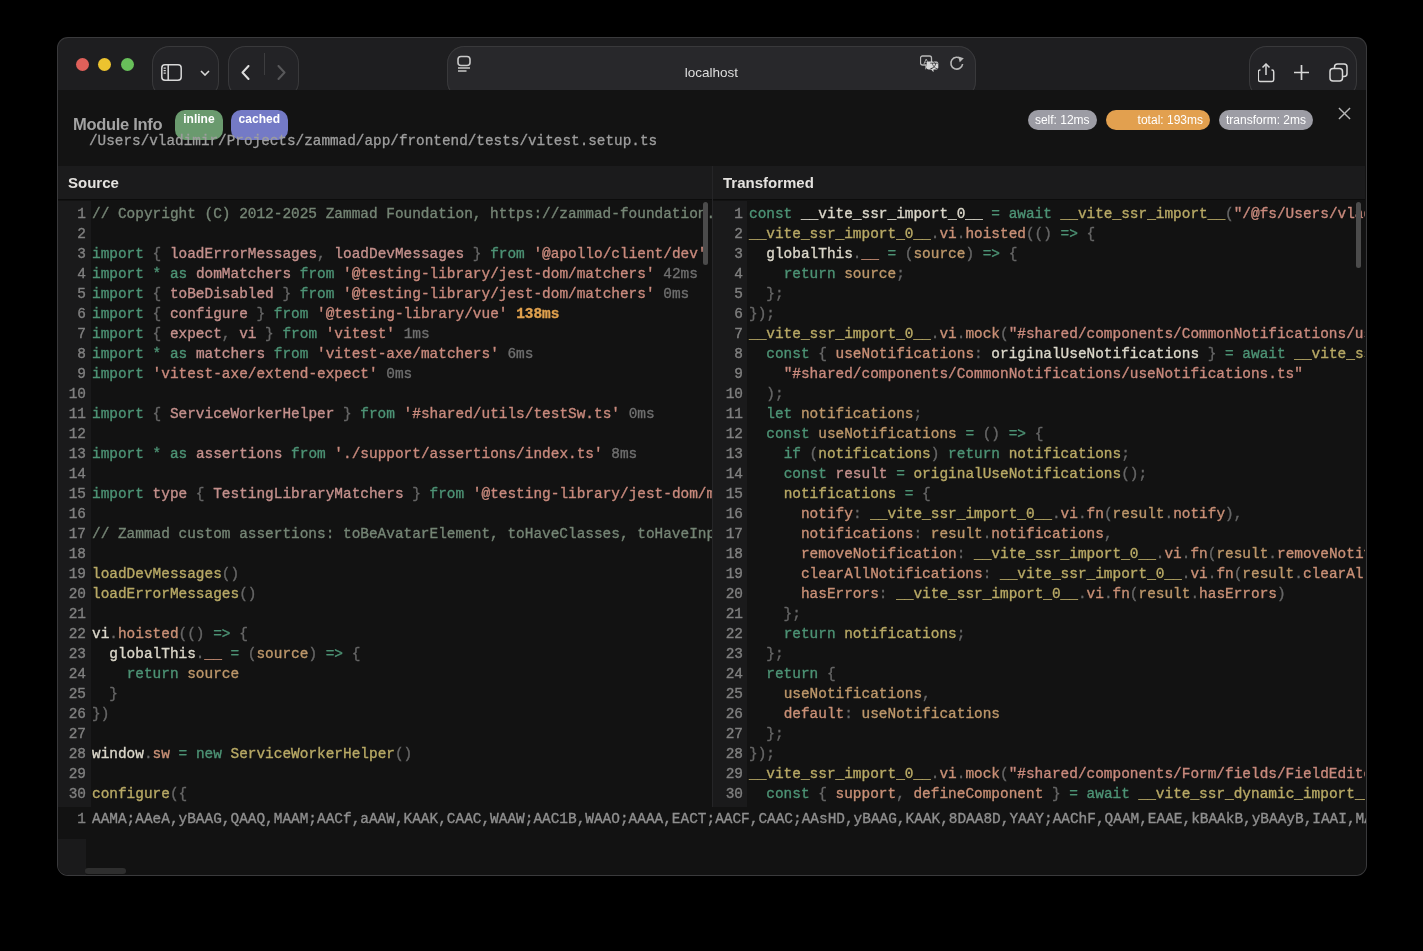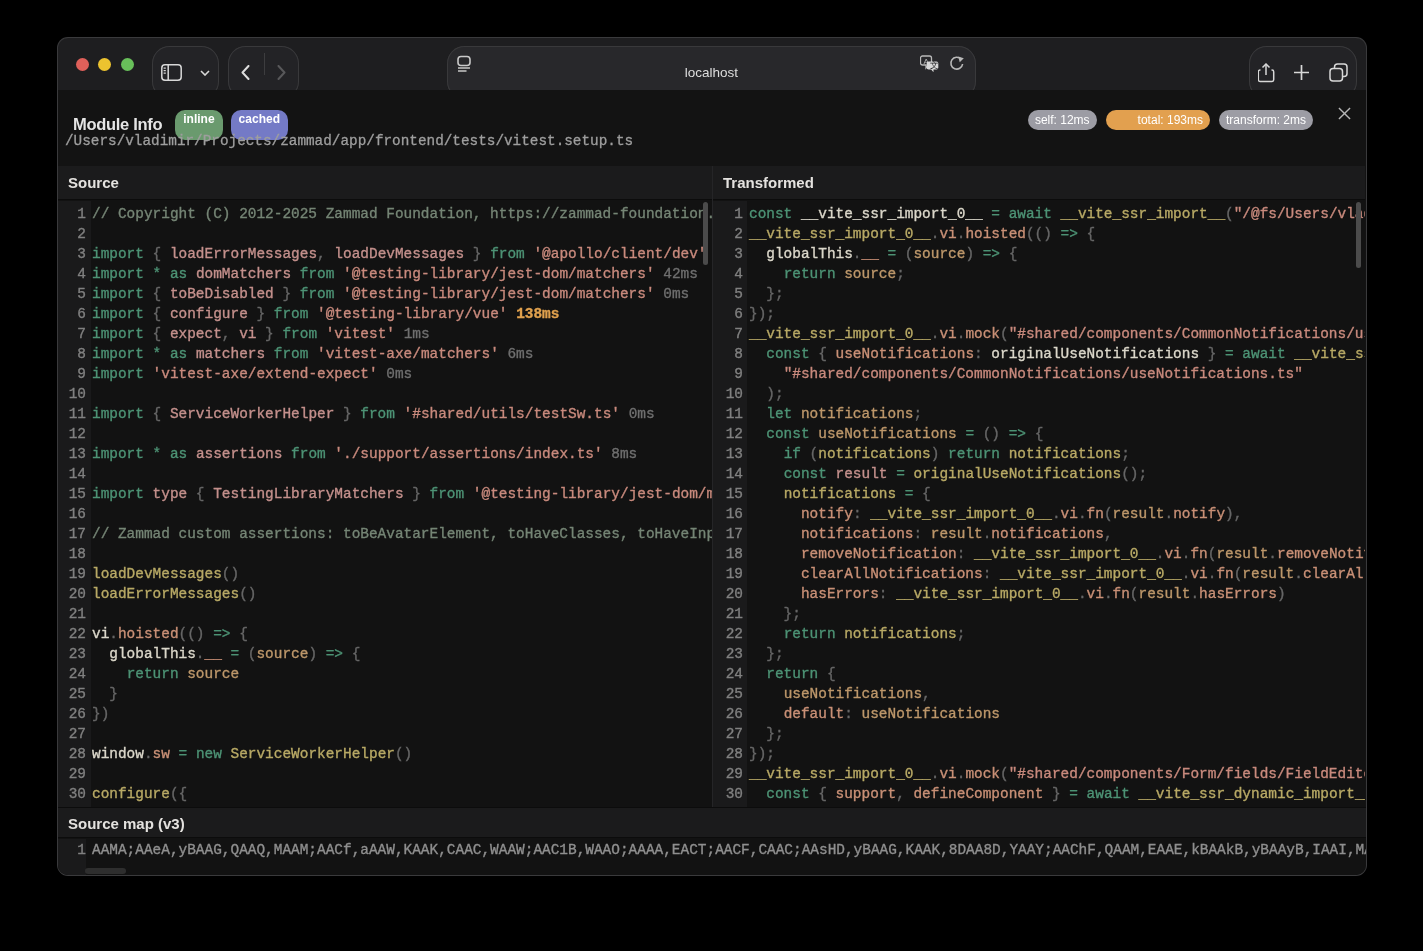--- a/index.html
+++ b/index.html
@@ -24,32 +24,32 @@
 #pill-addr { left:389px; width:529px; justify-content:center; }
 #pill-act { left:1191px; width:108px; }
 .addrtxt { color:#dedede; font-size:13.5px; }
 .addr-ico-l { position:absolute; left:10px; top:9px; }
 .addr-ico-tr { position:absolute; right:37px; top:9px; }
 .addr-ico-re { position:absolute; right:12px; top:10px; }
 .navsep { position:absolute; left:206px; top:15px; width:1px; height:22px; background:#3d3d3f; }
 
 .modhead { position:relative; height:76px; background:#131313; }
 .mh-row { position:absolute; left:15px; top:18px; display:flex; align-items:center; }
-.mh-title { color:#e5e5e5; font-size:16.5px; font-weight:700; letter-spacing:-0.3px; }
+.mh-title { color:#a3a3a3; font-size:16.5px; font-weight:700; letter-spacing:-0.3px; }
 .badge { height:30px; line-height:19px; border-radius:10px; padding:0 8px;
   color:#fff; font-size:12px; font-weight:700; margin-left:8px; margin-top:2px; }
 .b-inline { background:#6a9a6e; margin-left:13px; }
 .b-cached { background:#747ac6; }
 .mh-right { position:absolute; right:53px; top:20px; display:flex; }
 .badge2 { height:20px; line-height:20px; border-radius:10px; padding:0 7px;
   color:#fff; font-size:12px; font-weight:400; margin-left:9px; }
 .b-gray { background:#9c9ca4; }
 .b-orange { background:#e2a04f;padding-left:32px; }
 .mh-close { position:absolute; right:15px; top:17px; width:13px; height:13px; }
-.mh-path { position:absolute; left:7px; top:43px; color:#9e9e9e; -webkit-text-stroke-width:0.3px;
+.mh-path { position:absolute; left:31px; top:43px; color:#9e9e9e; -webkit-text-stroke-width:0.3px;
   font-family:"Liberation Mono", monospace; font-size:14.35px; white-space:pre; }
 
 .panes { position:relative; height:641px; display:flex; }
 .pane { overflow:hidden; position:relative; background:#121212; }
 .gut { position:absolute; left:0; top:35px; bottom:0; background:#1a1a1b; }
 .code { position:relative; }
 .pane.l { width:654px; }
 .pane.r2 { width:653px; border-left:1px solid #252527; }
 .phead { height:34px; line-height:34px; background:#1b1b1c; color:#e4e2df;
   font-size:15px; font-weight:700; padding-left:10px;
@@ -232,17 +232,16 @@
       <div class="cl"><span class="ln">28</span><span class="p">});</span></div>
       <div class="cl"><span class="ln">29</span><span class="f">__vite_ssr_import_0__</span><span class="p">.</span><span class="r">vi</span><span class="p">.</span><span class="r">mock</span><span class="p">(</span><span class="s">"#shared/components/Form/fields/FieldEditor/FieldEditorInput.vue"</span></div>
       <div class="cl"><span class="ln">30</span>  <span class="k">const</span><span class="p"> { </span><span class="r">support</span><span class="p">,</span><span class="r"> defineComponent</span><span class="p"> } </span><span class="k">=</span> <span class="k">await</span> <span class="f">__vite_ssr_dynamic_import__</span></div>
       </div>
     </div>
     <div class="vthumb" style="left:645px; top:36px; height:63px;"></div>
     <div class="vthumb" style="left:1298px; top:36px; height:66px;"></div>
   </div>
   <div class="smap">
     <div class="gut" style="position:absolute; left:0; top:32px; bottom:0; width:28px; background:#1a1a1b;"></div>
-    <div class="smap-head">Source map (v3)</div>
     <div class="smap-line"><span class="ln" style="width:28px; margin-right:6px; display:inline-block; text-align:right; color:#808080;">1</span><span style="white-space:pre;">AAMA;AAeA,yBAAG,QAAQ,MAAM;AACf,aAAW,KAAK,CAAC,WAAW;AAC1B,WAAO;AAAA,EACT;AACF,CAAC;AAsHD,yBAAG,KAAK,8DAA8D,YAAY;AAChF,QAAM,EAAE,kBAAkB,yBAAyB,IAAI,MAAM</span></div>
     <div class="hthumb"></div>
   </div>
 </div>
 
 </body></html>

